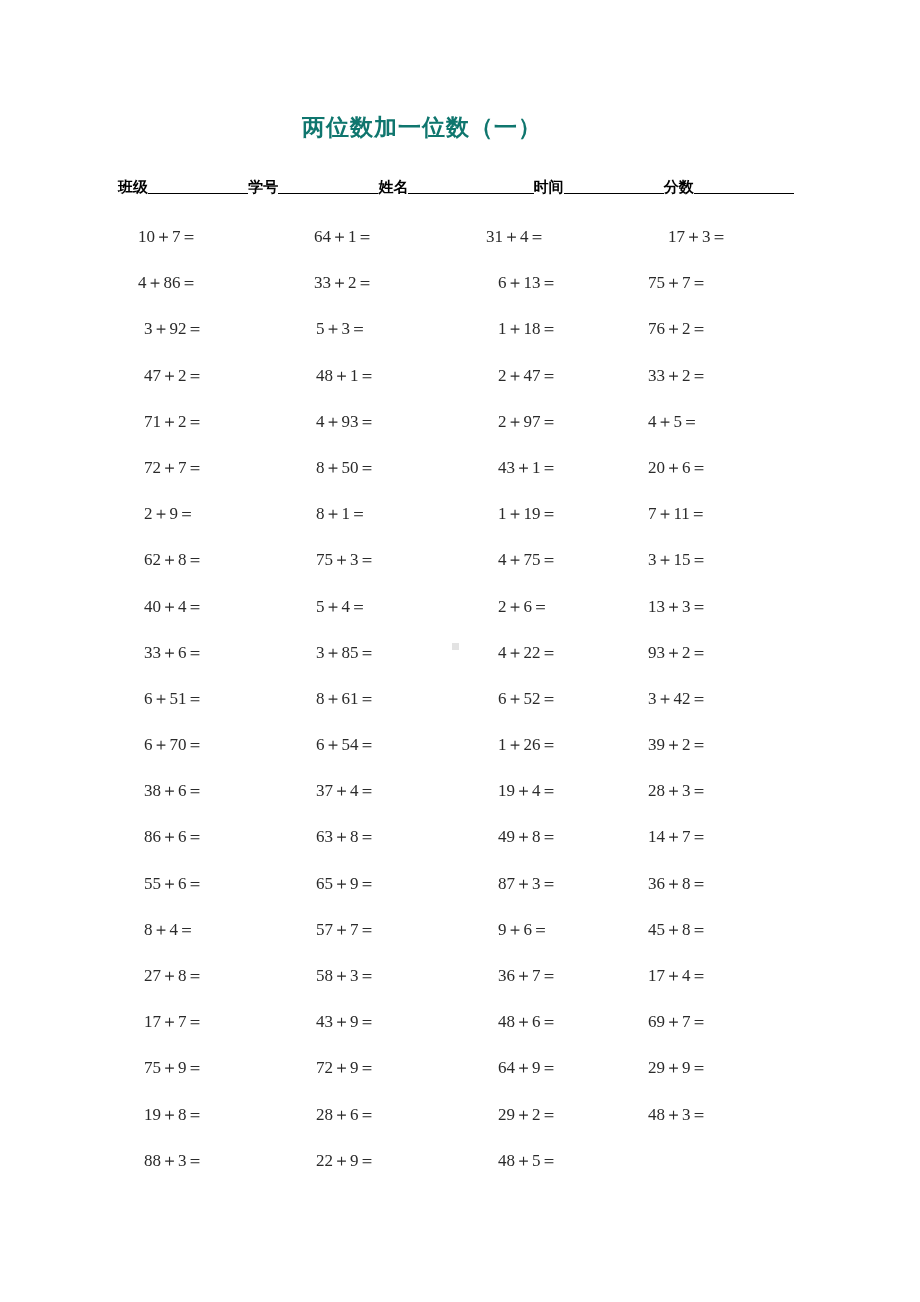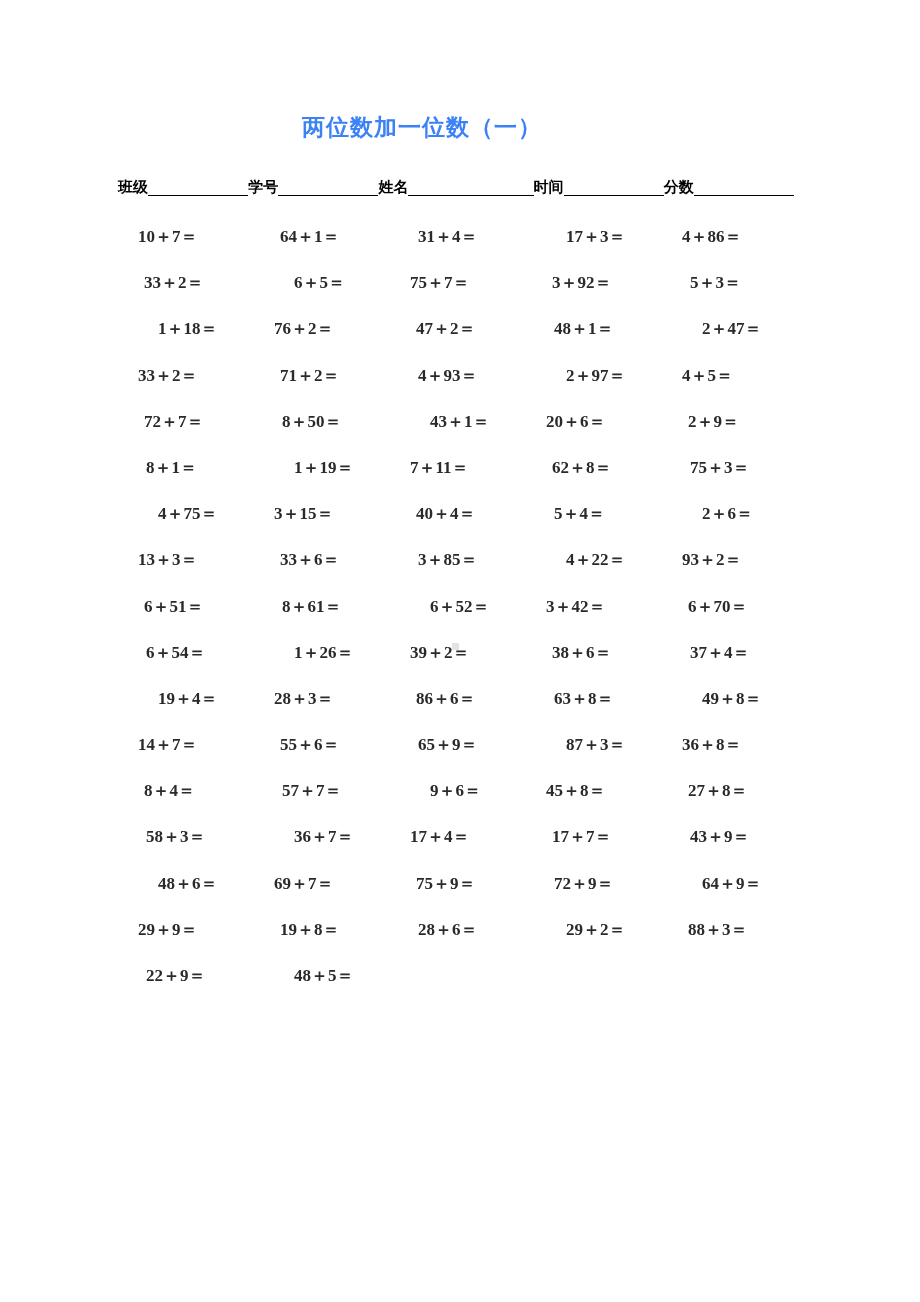--- a/index.html
+++ b/index.html
@@ -28,31 +28,31 @@
   .title {
     position: absolute;
     left: 0;
     top: 112px;
     width: 844px;
     text-align: center;
     font-family: "DejaVu Serif", "Liberation Serif", serif;
     font-weight: bold;
     font-size: 23px;
     letter-spacing: 1px;
-    color: #3b82f6;
+    color: #0f766e;
   }
 
   
   .header-line {
     position: absolute;
     left: 118px;
     top: 178px;
     width: 676px;
     display: flex;
-    align-items: center;
+    align-items: flex-start;
     font-size: 15px;
     font-weight: bold;
     font-family: "DejaVu Sans", "Liberation Sans", sans-serif;
     color: #000000;
     white-space: nowrap;
   }
   .hdr-label {
     flex: 0 0 auto;
     padding-bottom: 1px;
   }
@@ -64,23 +64,22 @@
   }
   .hdr-blank.wide { flex-grow: 1.25; }
 
   
   .grid {
     position: absolute;
     left: 118px;
     top: 214px;
     width: 680px;
     display: grid;
-    grid-template-columns: repeat(5, 1fr);
+    grid-template-columns: repeat(4, 1fr);
     grid-auto-rows: 46.2px;
-    font-weight: bold;
   }
   .cell {
     font-size: 17px;
     font-family: "Liberation Serif", "DejaVu Serif", serif;
     color: #2a2a2a;
     line-height: 46.2px;
     white-space: nowrap;
     padding-left: 22px;
     box-sizing: border-box;
   }
@@ -119,21 +118,21 @@
     <span class="hdr-blank"></span>
   </div>
 
   <div class="grid" id="problem-grid">
       <div class="cell col-0">10＋7＝</div>
       <div class="cell col-1">64＋1＝</div>
       <div class="cell col-2">31＋4＝</div>
       <div class="cell col-3">17＋3＝</div>
       <div class="cell col-0">4＋86＝</div>
       <div class="cell col-1">33＋2＝</div>
-      <div class="cell col-3">6＋5＝</div>
+      <div class="cell col-3">6＋13＝</div>
       <div class="cell col-0">75＋7＝</div>
       <div class="cell col-1">3＋92＝</div>
       <div class="cell col-2">5＋3＝</div>
       <div class="cell col-3">1＋18＝</div>
       <div class="cell col-0">76＋2＝</div>
       <div class="cell col-1">47＋2＝</div>
       <div class="cell col-2">48＋1＝</div>
       <div class="cell col-3">2＋47＝</div>
       <div class="cell col-0">33＋2＝</div>
       <div class="cell col-1">71＋2＝</div>
@@ -192,20 +191,21 @@
       <div class="cell col-2">43＋9＝</div>
       <div class="cell col-3">48＋6＝</div>
       <div class="cell col-0">69＋7＝</div>
       <div class="cell col-1">75＋9＝</div>
       <div class="cell col-2">72＋9＝</div>
       <div class="cell col-3">64＋9＝</div>
       <div class="cell col-0">29＋9＝</div>
       <div class="cell col-1">19＋8＝</div>
       <div class="cell col-2">28＋6＝</div>
       <div class="cell col-3">29＋2＝</div>
+      <div class="cell col-0">48＋3＝</div>
       <div class="cell col-1">88＋3＝</div>
       <div class="cell col-2">22＋9＝</div>
       <div class="cell col-3">48＋5＝</div>
     </div>
 
   <div class="speck"></div>
 
 </div>
 
 </body></html>

